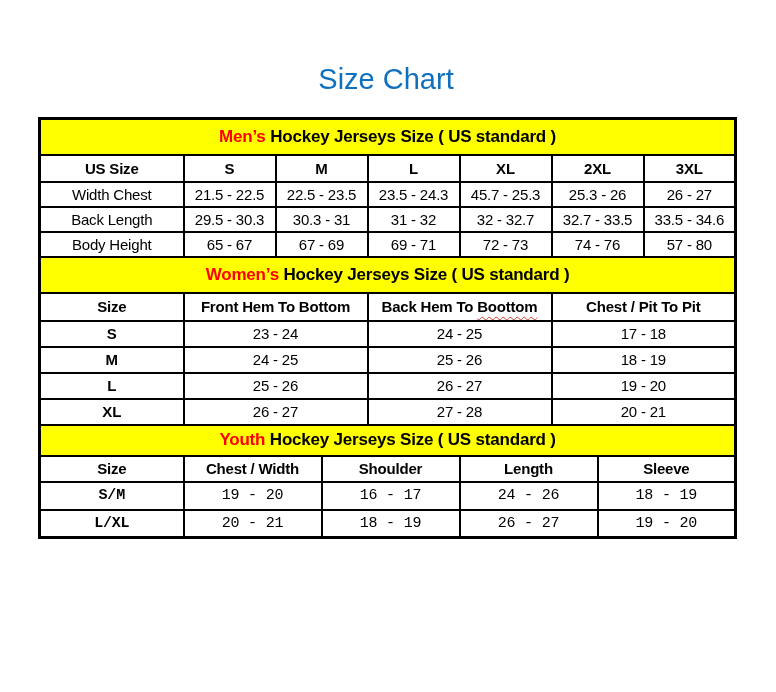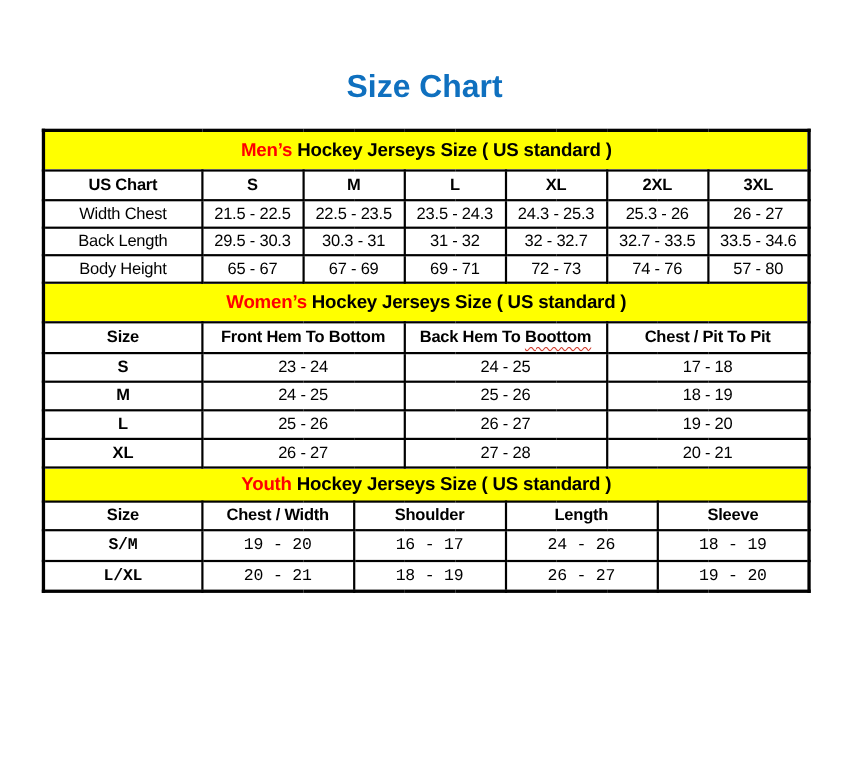--- a/index.html
+++ b/index.html
@@ -15,21 +15,21 @@
     width: 776px;
     height: 692px;
     padding-top: 62px;
   }
   .title {
     width: 696px;
     margin: 0 0 0 38px;
     text-align: center;
     font-size: 29px;
     line-height: 34px;
-    font-weight: bold;
+    font-weight: normal;
     color: #0f70bf;
     letter-spacing: 0px;
     margin-bottom: 21px;
   }
   .chart-wrap {
     margin-left: 38px;
     width: 640px;
   }
   table.size-table {
     width: 696px;
@@ -95,34 +95,34 @@
           <col style="width: 46px;">
           <col style="width: 46px;">
           <col style="width: 46px;">
           <col style="width: 46px;">
         </colgroup>
       <tbody id="size-table-body">
           <tr class="band mens">
             <td colspan="13"><span class="accent">Men’s</span><span> Hockey Jerseys Size ( US standard )</span></td>
           </tr>
           <tr class="cols mens">
-            <td>US Chart</td>
+            <td>US Size</td>
             <td colspan="2">S</td>
             <td colspan="2">M</td>
             <td colspan="2">L</td>
             <td colspan="2">XL</td>
             <td colspan="2">2XL</td>
             <td colspan="2">3XL</td>
           </tr>
           <tr class="data mens">
             <td class="rowlabel">Width Chest</td>
             <td colspan="2">21.5 - 22.5</td>
             <td colspan="2">22.5 - 23.5</td>
             <td colspan="2">23.5 - 24.3</td>
-            <td colspan="2">24.3 - 25.3</td>
+            <td colspan="2">45.7 - 25.3</td>
             <td colspan="2">25.3 - 26</td>
             <td colspan="2">26 - 27</td>
           </tr>
           <tr class="data mens">
             <td class="rowlabel">Back Length</td>
             <td colspan="2">29.5 - 30.3</td>
             <td colspan="2">30.3 - 31</td>
             <td colspan="2">31 - 32</td>
             <td colspan="2">32 - 32.7</td>
             <td colspan="2">32.7 - 33.5</td>

